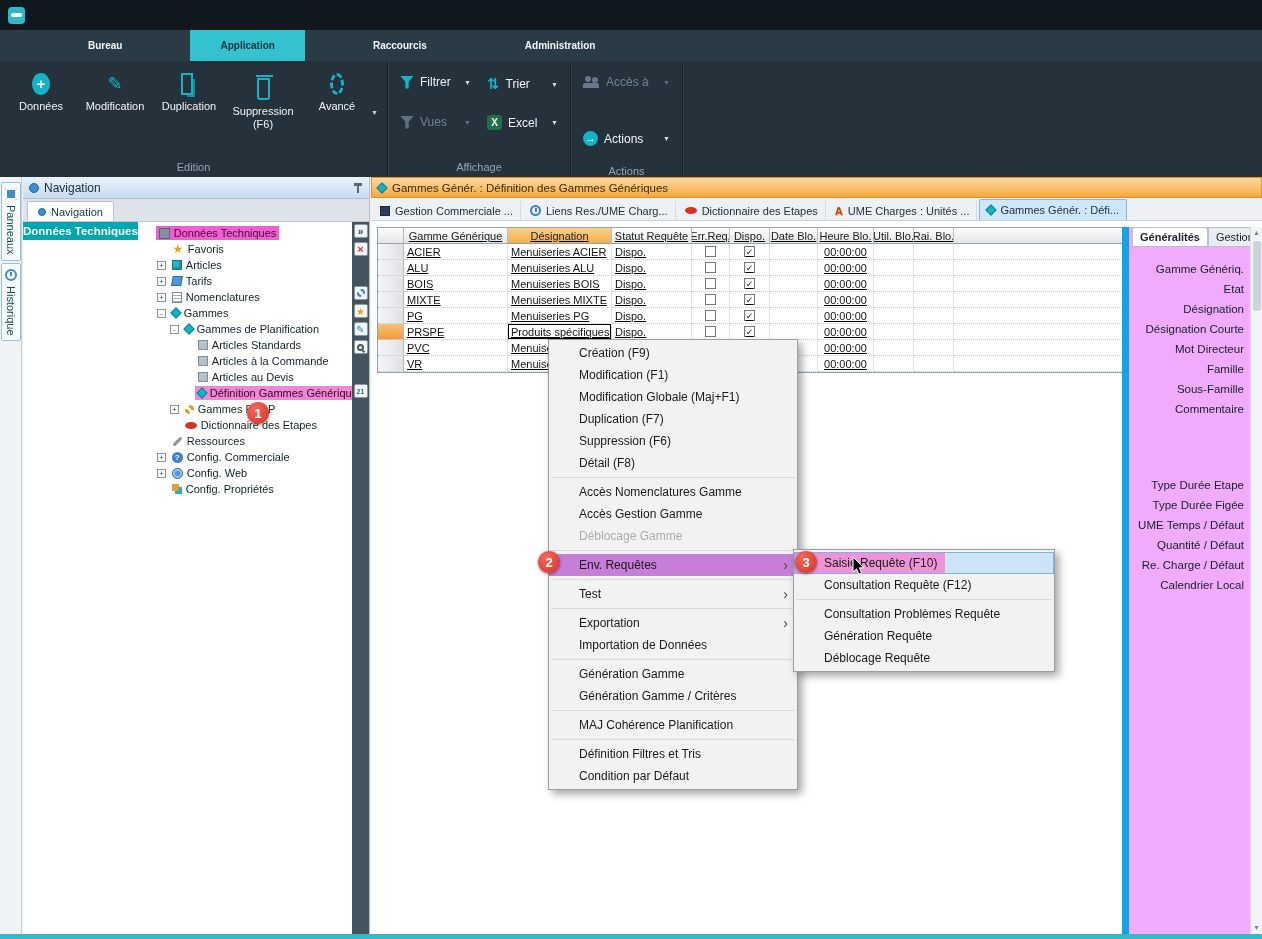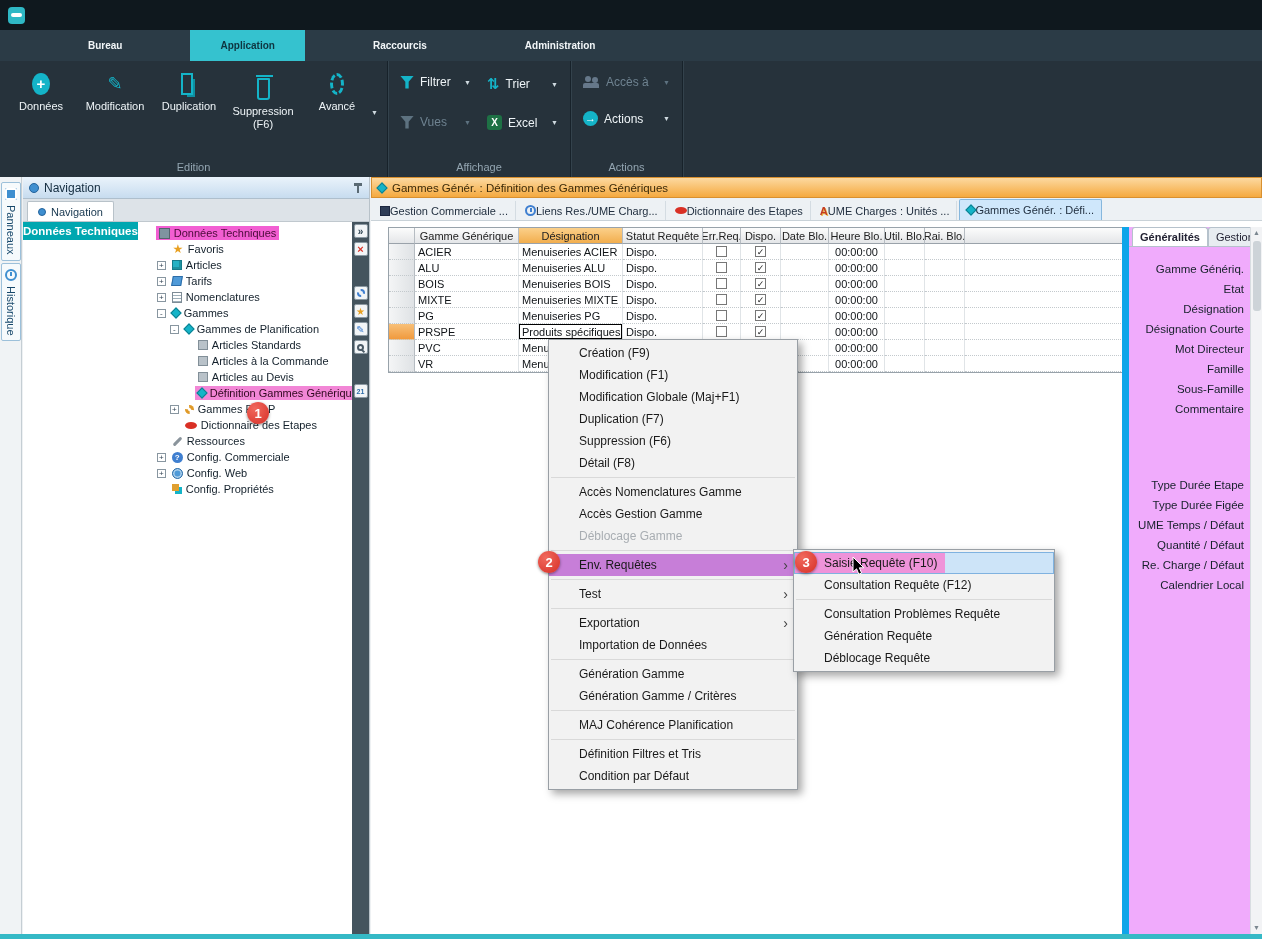--- a/index.html
+++ b/index.html
@@ -18,21 +18,21 @@
   .rtab.active{background:#35c2cf;color:#0e3540;}
 
   
   .ribbon{position:absolute;left:0;top:61px;width:100%;height:116px;background:#26323b;display:flex;}
   .rgroup{position:relative;display:flex;flex-direction:column;border-right:1px solid #17222a;box-shadow:1px 0 0 #33424c;}
   .rgroup.g-edition{width:388px;}
   .rgroup.g-affichage{width:183px;}
   .rgroup.g-actions{width:112px;}
   .gbody{flex:1;display:flex;align-items:flex-start;padding:8px 4px 0 6px;gap:4px;}
   .gbody.grid2{display:grid;grid-template-columns:1fr 1fr;grid-auto-rows:34px;padding:12px 8px 0;column-gap:8px;row-gap:6px;}
-  .gbody.grid1{display:grid;grid-template-columns:1fr;grid-auto-rows:34px;padding:12px 8px 0;row-gap:2px;}
+  .gbody.grid1{display:grid;grid-template-columns:1fr;grid-auto-rows:34px;padding:12px 8px 0;row-gap:22px;}
   .glabel{height:18px;text-align:center;color:#93a5b1;font-size:11px;line-height:16px;}
   .bigbtn{position:relative;width:70px;min-width:56px;display:flex;flex-direction:column;align-items:center;gap:5px;color:#eef4f7;font-size:11px;text-align:center;padding:4px 2px;cursor:default;}
   .bigbtn .blabel{line-height:13px;}
   .bigbtn .caret{position:absolute;right:-6px;top:40px;}
   .dropbtn{position:relative;display:flex;align-items:center;gap:6px;color:#eef4f7;font-size:12px;padding:2px 4px;cursor:default;}
   .dropbtn .caret{margin-left:auto;}
   .caret{font-size:7px;color:#cfdae0;}
   .dropbtn.disabled,.dropbtn.disabled .dlabel{color:#6e8290;}
   .dropbtn.disabled .caret{color:#5d7280;}
 
@@ -114,31 +114,31 @@
   [data-name="star-small-icon"]::before{content:"★";color:#e8a021;font-size:10px;}
   [data-name="pencil-blue-icon"]::before{content:"✎";color:#3f7fd0;font-size:10px;}
   [data-name="search-icon"]{width:7px;height:7px;border:2px solid #4a5a66;border-radius:50%;position:relative;}
   [data-name="search-icon"]::after{content:"";position:absolute;right:-3px;bottom:-3px;width:4px;height:2px;background:#4a5a66;transform:rotate(45deg);}
   [data-name="calendar-21-icon"]::before{content:"21";color:#2d6da8;font-size:7px;font-weight:bold;}
 
   
   .doc-area{position:absolute;left:371px;top:0;right:0;bottom:0;background:#fff;display:flex;flex-direction:column;}
   .doc-titlebar{height:21px;background:linear-gradient(#fcd9a0,#f5a93f);display:flex;align-items:center;gap:6px;padding:0 6px;font-size:11.5px;color:#3c2a08;border:1px solid #d89030;flex:none;}
   .doc-tabstrip{height:23px;background:#edf1f4;display:flex;align-items:flex-end;gap:2px;padding:2px 2px 0;border-bottom:1px solid #c9d2d8;font-size:11px;flex:none;}
-  .doc-tab{display:flex;align-items:center;height:19px;padding:0 7px;color:#223040;border-right:1px solid #d4dce2;white-space:nowrap;text-align:right;}
+  .doc-tab{display:flex;align-items:center;gap:5px;height:19px;padding:0 7px;color:#223040;border-right:1px solid #d4dce2;white-space:nowrap;text-align:right;}
   .doc-tab.active{background:#cfe7fb;border:1px solid #86b7dd;border-bottom:none;border-radius:2px 2px 0 0;height:21px;color:#0f3least;}
   [data-name="cube-dark-icon"]{width:10px;height:10px;background:#2e3d57;border:1px solid #1c2740;display:inline-block;}
   [data-name="clock-icon"]{width:11px;height:11px;border-radius:50%;border:2px solid #3f7fd0;position:relative;display:inline-block;}
   [data-name="clock-icon"]::before{content:"";position:absolute;left:3px;top:1px;width:2px;height:4px;background:#3f7fd0;}
   [data-name="ume-icon"]{color:#c43b20;font-weight:bold;font-size:11px;text-shadow:1px 1px 0 #e8b84a;}
   [data-name="ume-icon"]::before{content:"A";}
   .doc-body{flex:1;position:relative;background:#fff;min-height:0;}
 
   
-  .grid{position:absolute;left:17px;top:6px;width:746px;border:1px solid #98a2aa;font-size:11px;background:#fff;}
+  .grid{position:absolute;left:6px;top:6px;width:746px;border:1px solid #98a2aa;font-size:11px;background:#fff;text-decoration:underline;}
   .grow{display:flex;height:16px;}
   .th{background:linear-gradient(#fcfcfc,#e4e6e8);border-right:1px solid #b6bcc2;border-bottom:1px solid #9aa2aa;display:flex;align-items:center;justify-content:center;color:#222;overflow:hidden;white-space:nowrap;}
   .th.des-h{background:linear-gradient(#fbd08a,#f2ae4e);}
   .td{border-right:1px solid #e0e4e7;border-bottom:1px dotted #c3c9cd;padding:0 3px;display:flex;align-items:center;color:#101418;overflow:hidden;white-space:nowrap;}
   .td.sel{background:linear-gradient(90deg,#f4f5f6,#dfe2e5);border-right:1px solid #b6bcc2;}
   .tr.selected .td.sel{background:linear-gradient(#f8c078,#f09a3e);}
   .td.center{justify-content:center;}
   .td.editing{box-shadow:inset 0 0 0 1px #000;background:#fff;}
   .w-sel{width:26px;}.w-g{width:104px;}.w-d{width:104px;}.w-s{width:80px;}.w-e{width:38px;}
   .w-di{width:40px;}.w-da{width:48px;}.w-h{width:56px;}.w-u{width:40px;}.w-r{width:40px;}.w-f{flex:1;border-right:none;}

